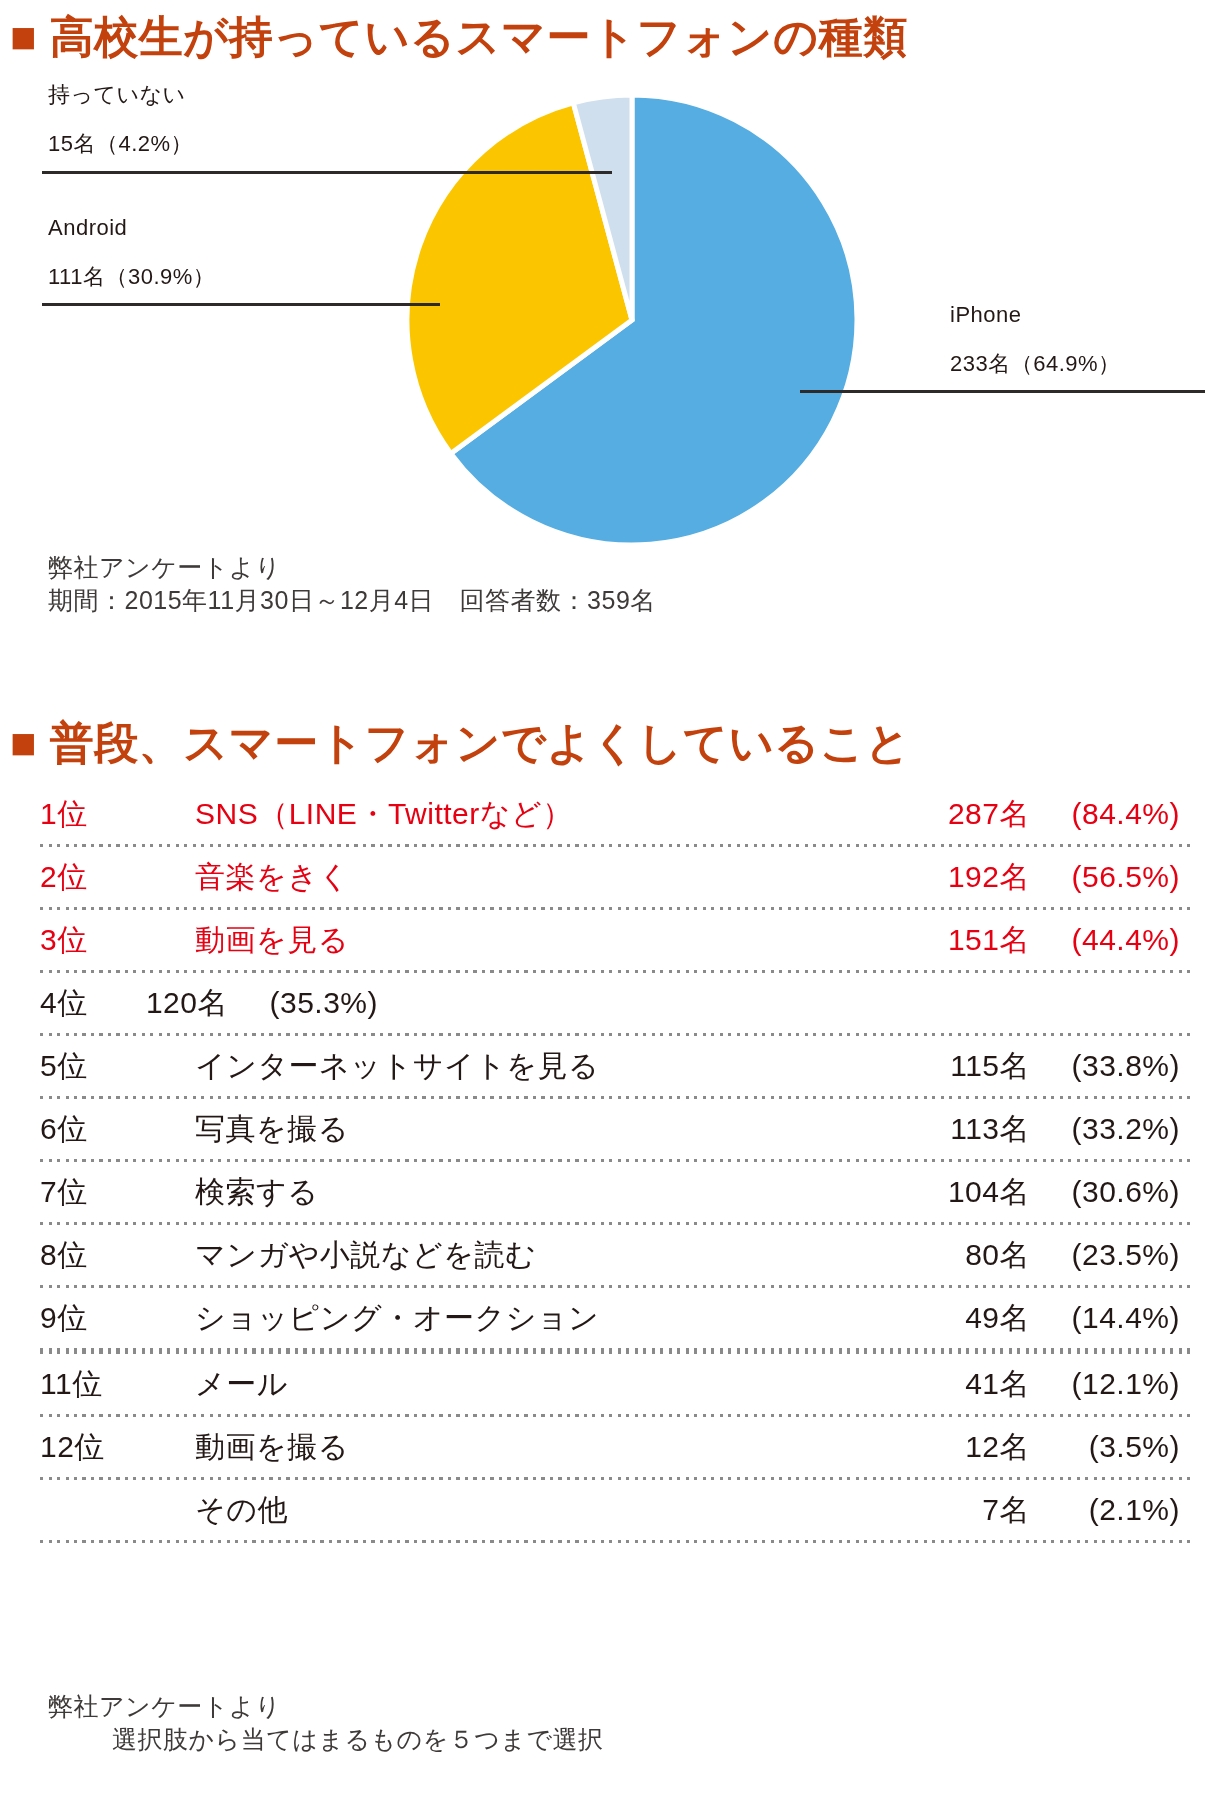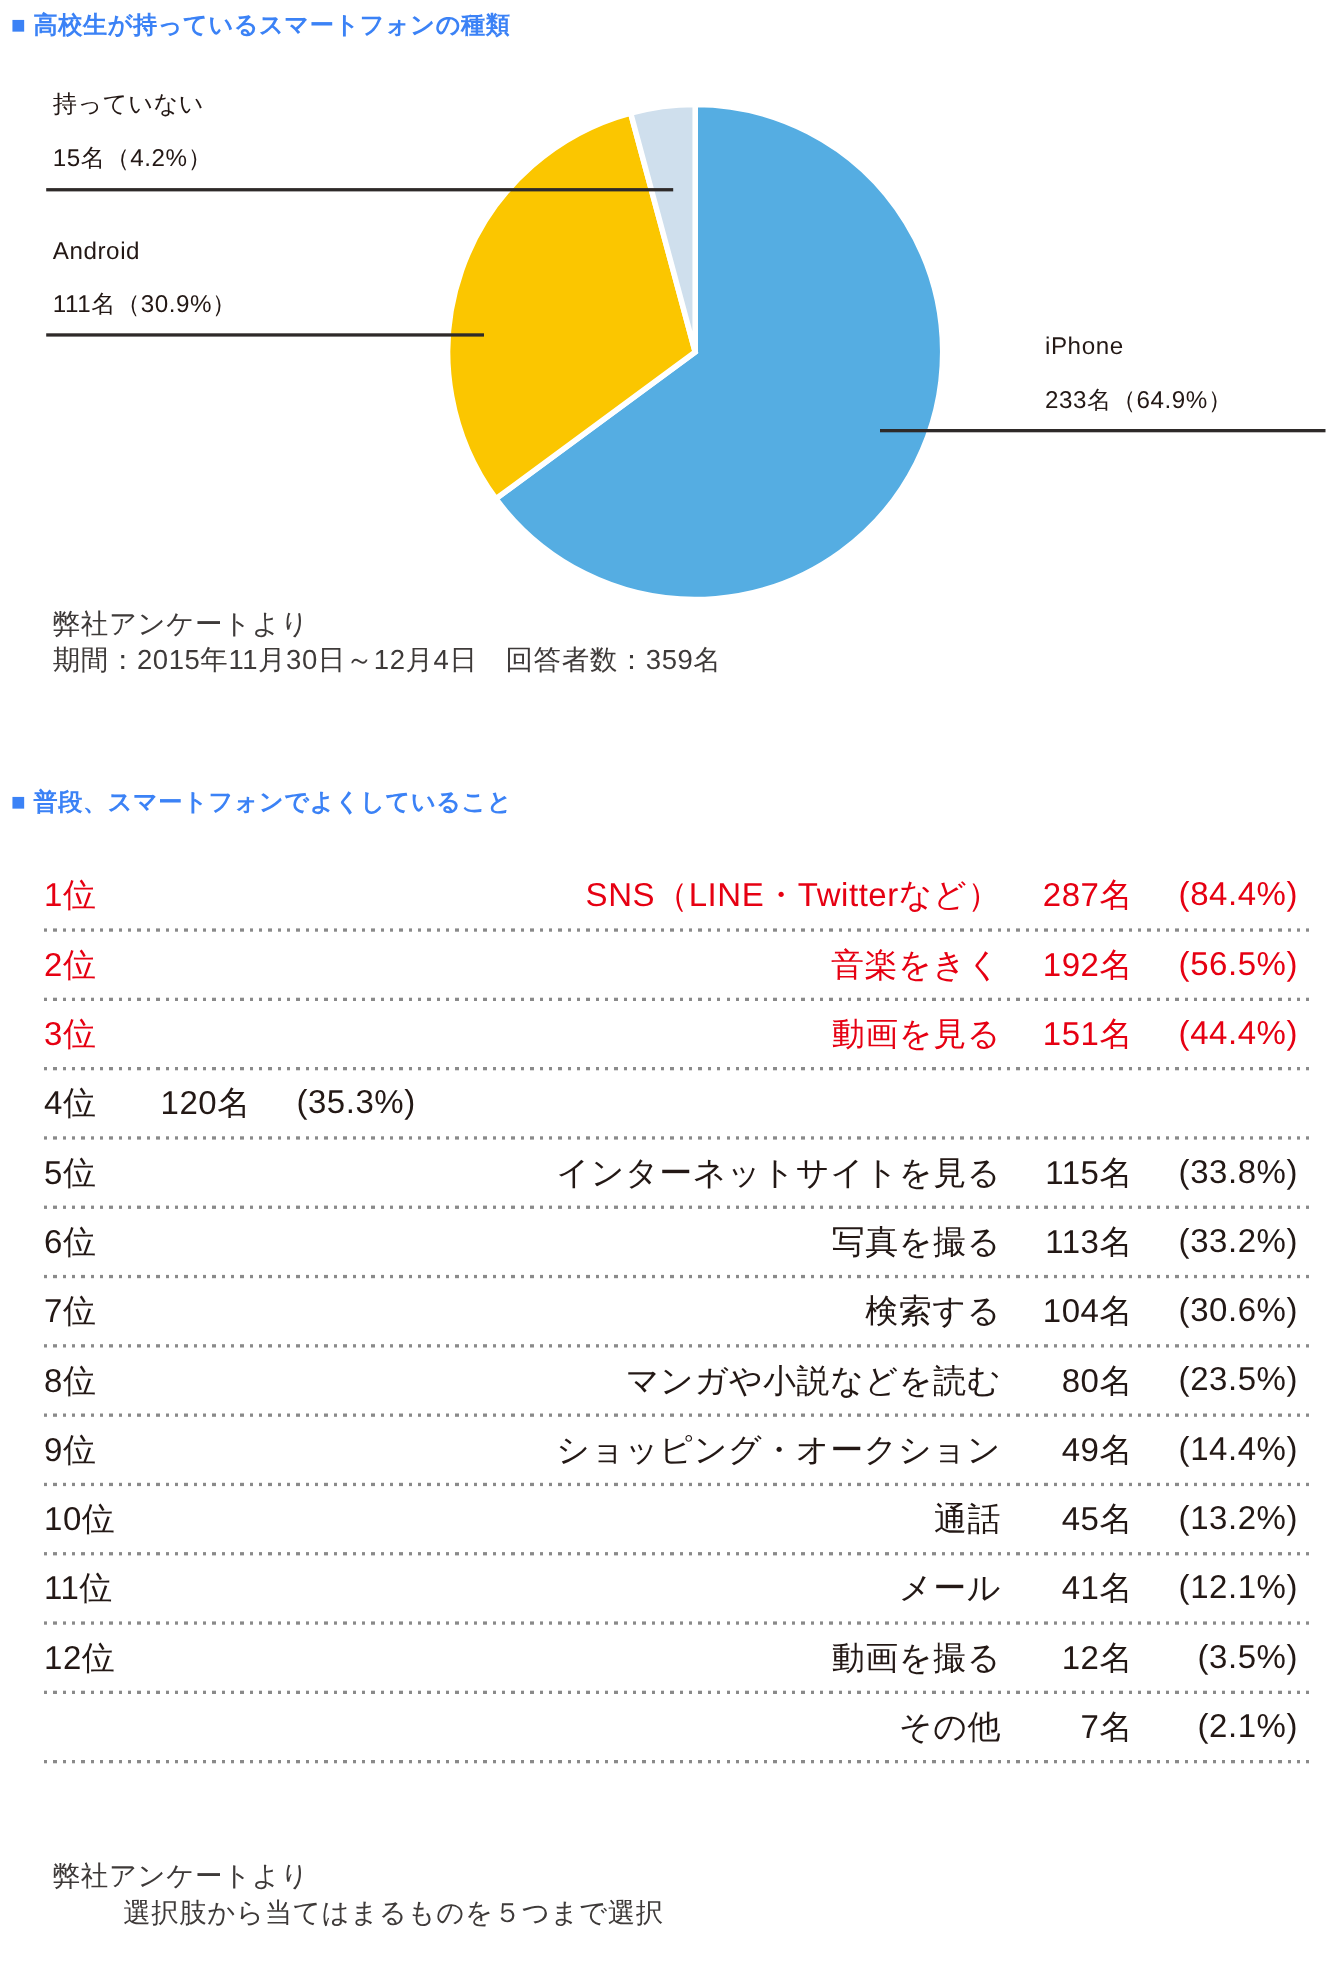--- a/index.html
+++ b/index.html
@@ -3,40 +3,40 @@
 <meta charset="utf-8">
 <style>
   html,body{margin:0;padding:0;}
   body{
     width:1205px;height:1795px;position:relative;background:#ffffff;
     font-family:"Liberation Sans","DejaVu Sans",sans-serif;
     color:#231815;overflow:hidden;
   }
   .abs{position:absolute;}
   .sec-title{
-    font-size:22px;font-weight:bold;letter-spacing:0.5px;color:#3b82f6;white-space:nowrap;
+    font-size:44px;font-weight:bold;letter-spacing:0.5px;color:#c2410c;white-space:nowrap;
   }
   .pie-label{
     font-size:22px;line-height:49px;color:#231815;white-space:nowrap;letter-spacing:0.5px;
   }
   .leader{
     position:absolute;height:3px;background:#2e2a29;
   }
   .source{
     font-size:25px;line-height:33px;color:#3e3a39;white-space:nowrap;letter-spacing:0.5px;
   }
   .source .indent{padding-left:64px;display:block;}
   #ranking{position:absolute;left:40px;top:784px;width:1150px;}
   .rank-row{
     display:flex;align-items:center;height:60px;font-size:30px;color:#231815;
     padding-right:10px;box-sizing:border-box;letter-spacing:0.5px;
   }
   .rank-row.top3{color:#e60012;}
   .rank-row .rk{width:68px;flex:none;}
-  .rank-row .lb{flex:1;margin-left:87px;text-align:right;white-space:nowrap;overflow:hidden;}
+  .rank-row .lb{flex:1;margin-left:87px;text-align:left;white-space:nowrap;overflow:hidden;}
   .rank-row .ct{width:120px;text-align:right;flex:none;}
   .rank-row .pc{width:150px;text-align:right;flex:none;}
   .dotted{
     height:3px;width:100%;
     background-image:repeating-linear-gradient(to right,#8a8a8a 0 3px,transparent 3px 8.5px);
   }
 </style>
 </head>
 <body>
 
@@ -129,26 +129,20 @@
       <span class="pc">(23.5%)</span>
     </div>
     <div class="dotted"></div>
     <div class="rank-row">
       <span class="rk">9位</span>
       <span class="lb">ショッピング・オークション</span>
       <span class="ct">49名</span>
       <span class="pc">(14.4%)</span>
     </div>
     <div class="dotted"></div>
-    <div class="rank-row">
-      <span class="rk">10位</span>
-      <span class="lb">通話</span>
-      <span class="ct">45名</span>
-      <span class="pc">(13.2%)</span>
-    </div>
     <div class="dotted"></div>
     <div class="rank-row">
       <span class="rk">11位</span>
       <span class="lb">メール</span>
       <span class="ct">41名</span>
       <span class="pc">(12.1%)</span>
     </div>
     <div class="dotted"></div>
     <div class="rank-row">
       <span class="rk">12位</span>

